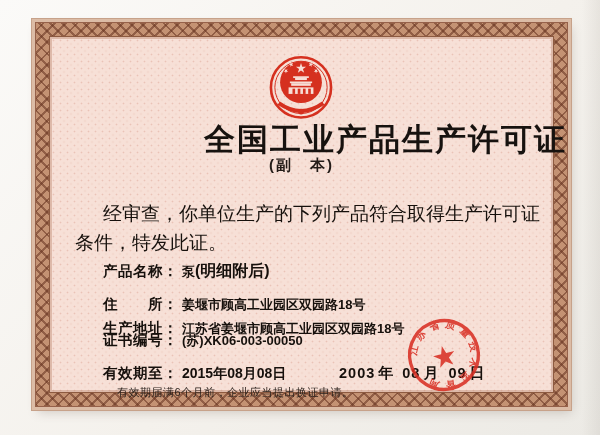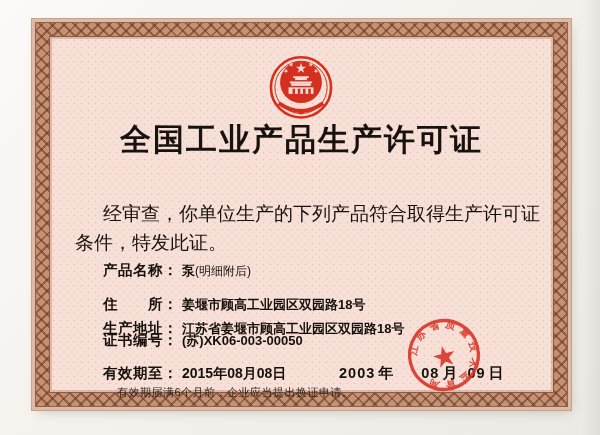--- a/index.html
+++ b/index.html
@@ -41,50 +41,50 @@
       radial-gradient(rgba(214,148,132,0.22) 0.8px, rgba(214,148,132,0) 1.1px);
     background-size:7px 7px,7px 7px;
     background-position:0 0,3.5px 3.5px;
     border:1px solid #8d5a40;
     box-shadow:inset 0 0 0 2px rgba(190,140,115,0.45);
   }
   .abs{position:absolute;}
   
   .emblem{left:232px;top:33px;width:66px;height:68px;}
   .title{
-    left:0;right:0;top:96px;text-align:center;
+    left:0;right:0;top:96px;text-align:right;
     font-size:31px;font-weight:bold;color:#17120f;
     letter-spacing:2px;white-space:nowrap;
   }
   .subtitle{
     left:0;right:0;top:133px;text-align:center;
     font-size:15px;font-weight:bold;color:#241c18;letter-spacing:2px;
   }
   .company{left:52px;top:160px;font-size:13px;font-weight:bold;color:#1c1410;}
   .stmt{font-size:19px;font-weight:normal;color:#16100c;white-space:nowrap;}
   .stmt1{left:67px;top:178px;}
   .stmt2{left:39px;top:207px;}
   .row{left:67px;white-space:nowrap;color:#16100c;}
   .row .lbl{font-size:14.5px;font-weight:bold;letter-spacing:0.5px;}
   .row .val{font-size:13px;font-weight:bold;margin-left:4px;}
-  .row .val-note{font-size:12px;font-weight:normal;}
+  .row .val-note{font-size:16px;font-weight:bold;}
   .r1{top:238px;}
   .r2{top:272px;}
   .r3{top:296px;}
   .r4{top:308px;}
   .r5{top:341px;}
   .r5 .val{font-size:14px;}
   .issue-date{
     left:303px;top:341px;display:flex;align-items:baseline;
     font-weight:bold;color:#16100c;white-space:nowrap;
   }
   .issue-date .num{font-size:14.5px;letter-spacing:1px;}
   .issue-date .unit{font-size:15px;margin:0 3px;}
   .gap-a{margin-left:6px;}
-  .gap-b{margin-left:25px;}
+  .gap-b{margin-left:6px;}
   .gap-c{margin-left:7px;}
   .footnote{
     left:81px;top:362px;font-size:11px;font-weight:normal;color:#2a211c;
     letter-spacing:0.5px;white-space:nowrap;
   }
   .seal{
     left:371px;top:295px;width:74px;height:74px;z-index:6;
     transform:rotate(-14deg);opacity:0.88;
   }
 </style>
@@ -119,20 +119,21 @@
       <rect x="37" y="50" width="4" height="8" fill="#d5301f"></rect>
       <rect x="45" y="50" width="4" height="8" fill="#d5301f"></rect>
       <rect x="53" y="50" width="4" height="8" fill="#d5301f"></rect>
       <rect x="61" y="50" width="4" height="8" fill="#d5301f"></rect>
 
       <path d="M16,72 Q50,96 84,72" fill="none" stroke="#d5301f" stroke-width="6"></path>
       <circle cx="50" cy="85" r="4.5" fill="#d5301f"></circle>
     </svg>
 
     <div class="abs title">全国工业产品生产许可证</div>
+    <div class="abs subtitle">(副　本)</div>
     <div class="abs stmt stmt1">经审查，你单位生产的下列产品符合取得生产许可证</div>
     <div class="abs stmt stmt2">条件，特发此证。</div>
 
     <div class="abs row r1">
       <span class="lbl">产品名称：</span><span class="val">泵</span><span class="val-note">(明细附后)</span>
     </div>
     <div class="abs row r2">
       <span class="lbl">住　　所：</span><span class="val">姜堰市顾高工业园区双园路18号</span>
     </div>
     <div class="abs row r3">

